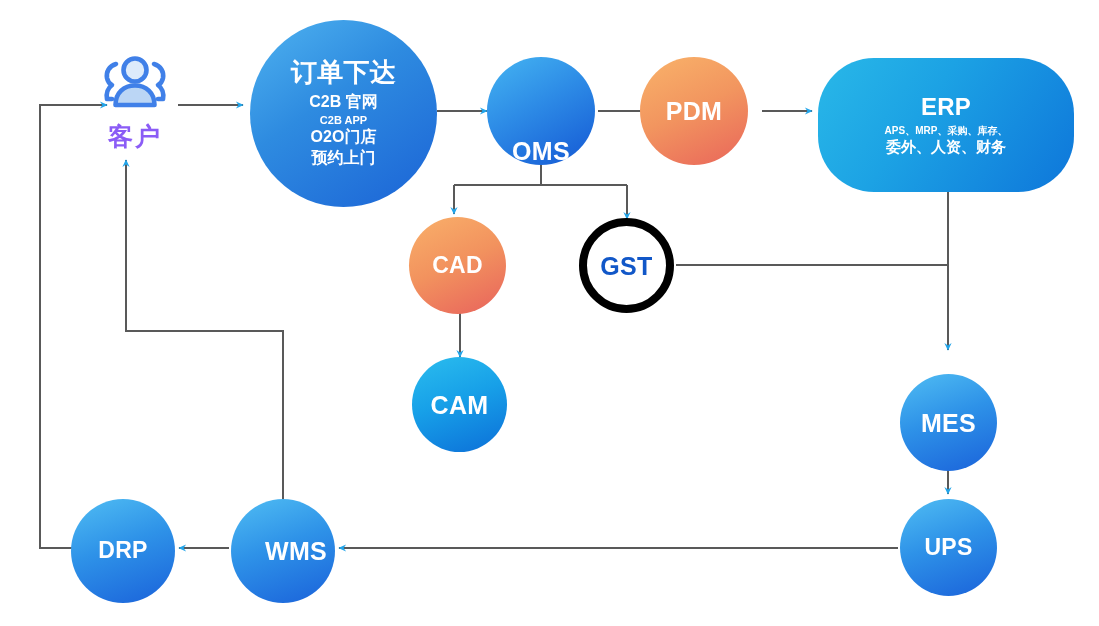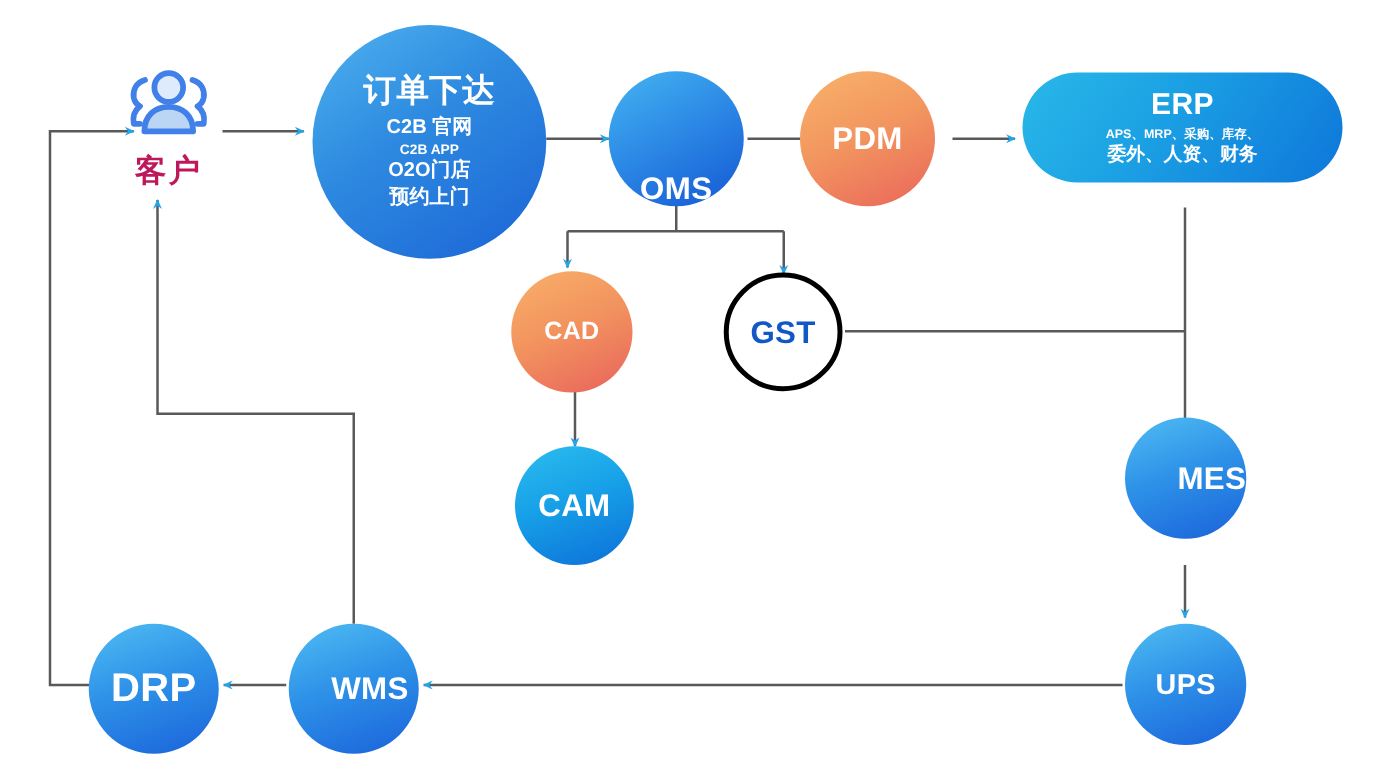--- a/index.html
+++ b/index.html
@@ -60,41 +60,41 @@
     background: linear-gradient(155deg, #F9B36A 0%, #F2955F 48%, #E9655A 100%);
   }
   .sk-erp {
     background: linear-gradient(125deg, #29B8E8 0%, #1CA2E4 40%, #0E76DA 100%);
   }
   .sk-cad {
     background: linear-gradient(155deg, #F9B06A 0%, #F2925E 48%, #E8625C 100%);
   }
   .sk-gst {
     background: #ffffff;
-    border: 4px solid #000000;
+    border: 8px solid #000000;
   }
   .sk-gst .title { color: #1157C8; }
   .sk-cam {
     background: linear-gradient(160deg, #2BBDEE 0%, #17A0E8 45%, #0C6FD8 100%);
     text-align: center;
   }
   .sk-mes, .sk-ups, .sk-wms, .sk-drp {
     background: linear-gradient(160deg, #50BDF3 0%, #2E92E8 45%, #1A62DA 100%);
   }
 
   
   .customer {
     position: absolute;
     display: flex;
     flex-direction: column;
     align-items: center;
     z-index: 3;
   }
   .customer .clabel {
-    color: #be185d;
+    color: #8b5cf6;
     font-weight: bold;
     letter-spacing: 2px;
     margin-top: 2px;
   }
 </style>
 </head>
 <body>
 
 <div id="canvas">
 
@@ -162,47 +162,47 @@
   </div>
 
   <div class="node circle sk-oms" style="left:487px; top:57px; width:108px; height:108px;">
     <div class="title" style="font-size:25px;">OMS</div>
   </div>
 
   <div class="node circle sk-pdm" style="left:640px; top:57px; width:108px; height:108px;text-align:center;">
     <div class="title" style="font-size:25px;">PDM</div>
   </div>
 
-  <div class="node pill sk-erp" style="left:818px; top:58px; width:256px; height:88px;text-align:center;">
+  <div class="node pill sk-erp" style="left:818px; top:58px; width:256px; height:134px;text-align:center;">
     <div class="title" style="font-size:24px; margin-bottom:3px;">ERP</div>
     <div class="sub" style="font-size:10px;">APS、MRP、采购、库存、</div>
     <div class="sub" style="font-size:15px;">委外、人资、财务</div>
   </div>
 
   <div class="node circle sk-cad" style="left:409px; top:217px; width:97px; height:97px;">
-    <div class="title" style="font-size:20px;">CAD</div>
+    <div class="title" style="font-size:23px;">CAD</div>
   </div>
 
   <div class="node circle sk-gst" style="left:579px; top:218px; width:95px; height:95px;">
     <div class="title" style="font-size:25px;">GST</div>
   </div>
 
   <div class="node circle sk-cam" style="left:412px; top:357px; width:95px; height:95px;">
     <div class="title" style="font-size:25px;">CAM</div>
   </div>
 
-  <div class="node circle sk-mes" style="left:900px; top:334px; width:97px; height:97px;align-items:flex-end;">
+  <div class="node circle sk-mes" style="left:900px; top:374px; width:97px; height:97px;">
     <div class="title" style="font-size:25px;">MES</div>
   </div>
 
   <div class="node circle sk-ups" style="left:900px; top:499px; width:97px; height:97px;">
     <div class="title" style="font-size:23px;">UPS</div>
   </div>
 
   <div class="node circle sk-wms" style="left:231px; top:499px; width:104px; height:104px;">
     <div class="title" style="font-size:25px;margin-left:26px;">WMS</div>
   </div>
 
   <div class="node circle sk-drp" style="left:71px; top:499px; width:104px; height:104px;">
-    <div class="title" style="font-size:32px;">DRP</div>
+    <div class="title" style="font-size:23px;">DRP</div>
   </div>
 
 </div>
 
 </body></html>

